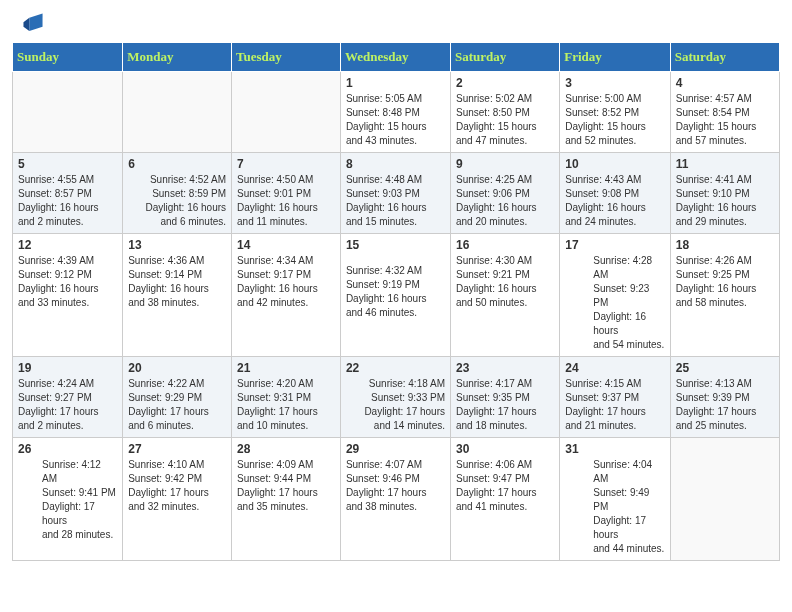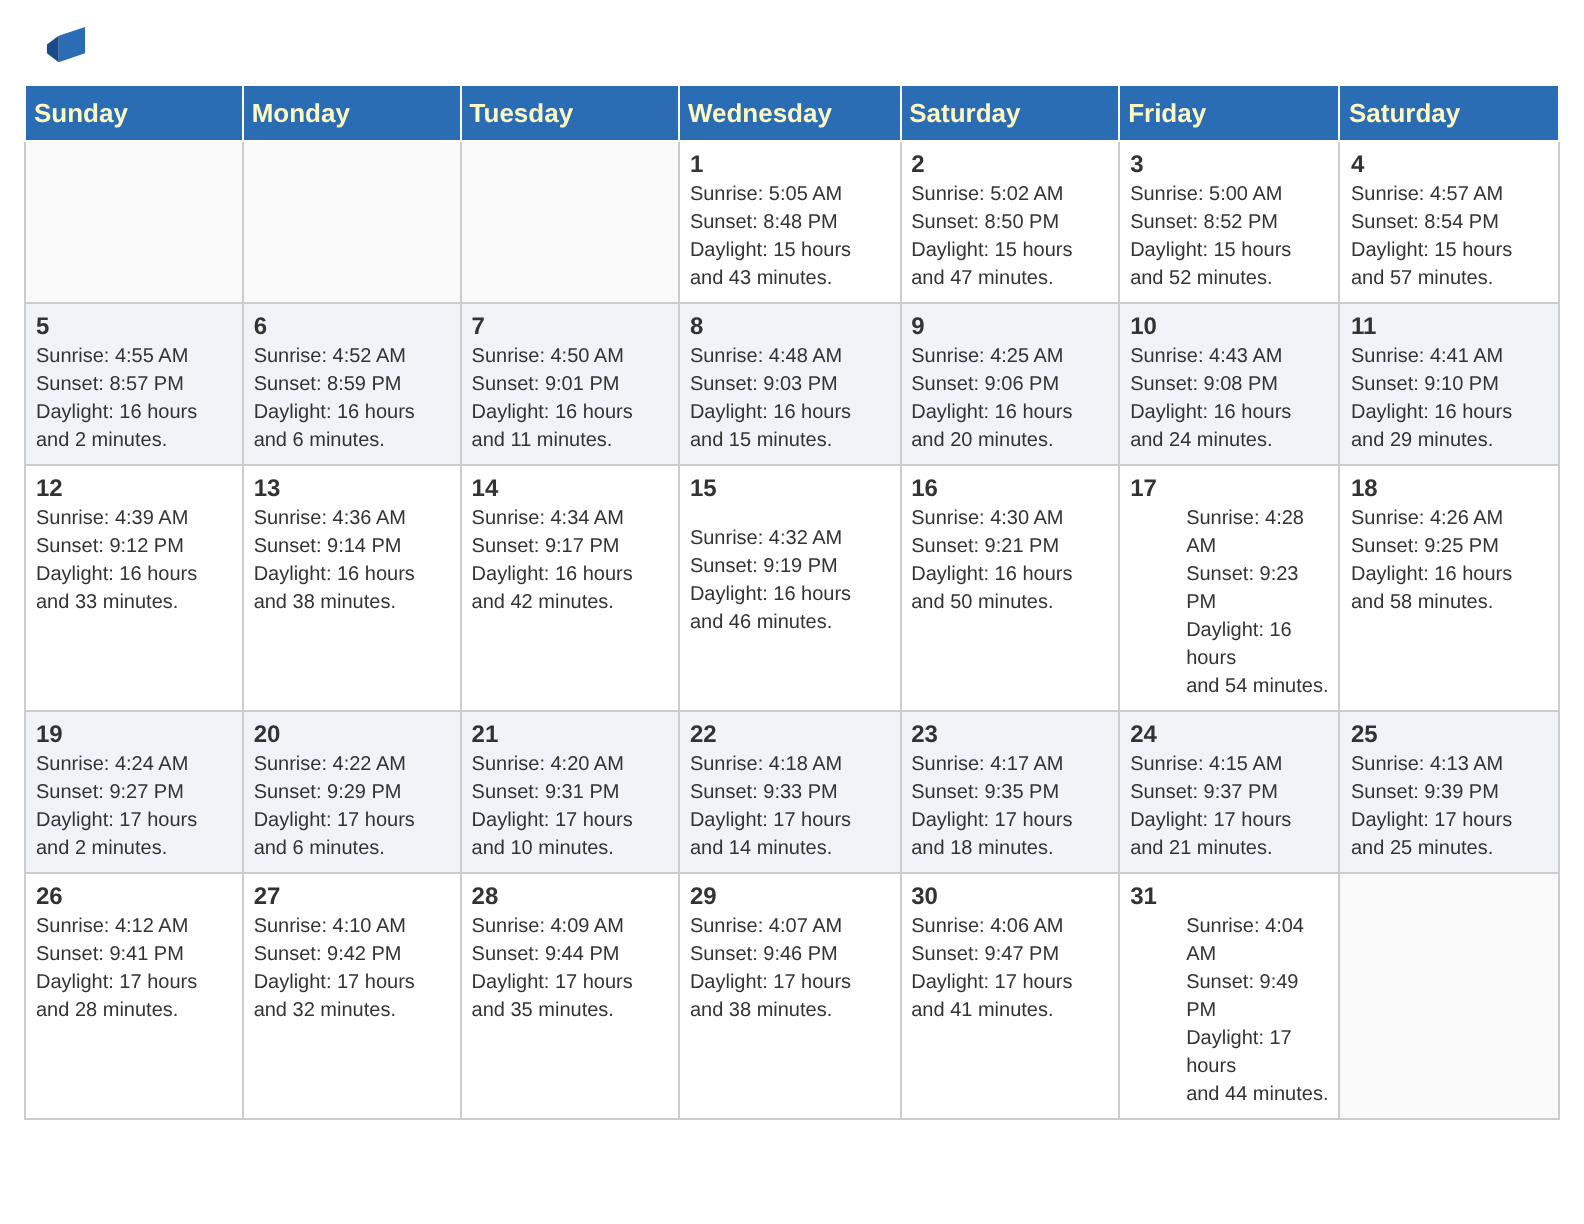--- a/index.html
+++ b/index.html
@@ -51,26 +51,27 @@
       width: 100%;
       border-collapse: collapse;
       margin: 0 0 0 0;
       padding: 0 12px;
     }
     .calendar-wrapper {
       padding: 0 12px 12px 12px;
     }
     .calendar th {
       background-color: #2a6db5;
-      color: #fef9c3;
+      color: #bef264;
       font-size: 13px;
       font-weight: bold;
       padding: 6px 4px;
       text-align: left;
       border: 1px solid #fff;
+      font-family: Liberation Serif, serif;
     }
     .calendar td {
       vertical-align: top;
       border: 1px solid #ccc;
       padding: 4px 5px;
       font-size: 10.5px;
       color: #333;
       width: 113px;
       min-height: 80px;
       background: #fff;
@@ -163,21 +164,21 @@
         <tr class="row-shaded">
           <td>
             <span class="day-number">5</span>
             <div class="day-info" style="white-space: pre-line;">Sunrise: 4:55 AM
 Sunset: 8:57 PM
 Daylight: 16 hours
 and 2 minutes.</div>
           </td>
           <td>
             <span class="day-number">6</span>
-            <div class="day-info" style="white-space: pre-line;">Sunrise: 4:52 AM
+            <div class="day-info" style="white-space: pre-line; text-align: right;">Sunrise: 4:52 AM
 Sunset: 8:59 PM
 Daylight: 16 hours
 and 6 minutes.</div>
           </td>
           <td>
             <span class="day-number">7</span>
             <div class="day-info" style="white-space: pre-line;">Sunrise: 4:50 AM
 Sunset: 9:01 PM
 Daylight: 16 hours
 and 11 minutes.</div>
@@ -279,21 +280,21 @@
           </td>
           <td>
             <span class="day-number">21</span>
             <div class="day-info" style="white-space: pre-line;">Sunrise: 4:20 AM
 Sunset: 9:31 PM
 Daylight: 17 hours
 and 10 minutes.</div>
           </td>
           <td>
             <span class="day-number">22</span>
-            <div class="day-info" style="white-space: pre-line;">Sunrise: 4:18 AM
+            <div class="day-info" style="white-space: pre-line; text-align: right;">Sunrise: 4:18 AM
 Sunset: 9:33 PM
 Daylight: 17 hours
 and 14 minutes.</div>
           </td>
           <td>
             <span class="day-number">23</span>
             <div class="day-info" style="white-space: pre-line;">Sunrise: 4:17 AM
 Sunset: 9:35 PM
 Daylight: 17 hours
 and 18 minutes.</div>
@@ -309,21 +310,21 @@
             <span class="day-number">25</span>
             <div class="day-info" style="white-space: pre-line;">Sunrise: 4:13 AM
 Sunset: 9:39 PM
 Daylight: 17 hours
 and 25 minutes.</div>
           </td>
         </tr>
         <tr>
           <td>
             <span class="day-number">26</span>
-            <div class="day-info" style="white-space: pre-line;">Sunrise: 4:12 AM
+            <div class="day-info" style="white-space: pre-line; margin-left: 24px;">Sunrise: 4:12 AM
 Sunset: 9:41 PM
 Daylight: 17 hours
 and 28 minutes.</div>
           </td>
           <td>
             <span class="day-number">27</span>
             <div class="day-info" style="white-space: pre-line;">Sunrise: 4:10 AM
 Sunset: 9:42 PM
 Daylight: 17 hours
 and 32 minutes.</div>

